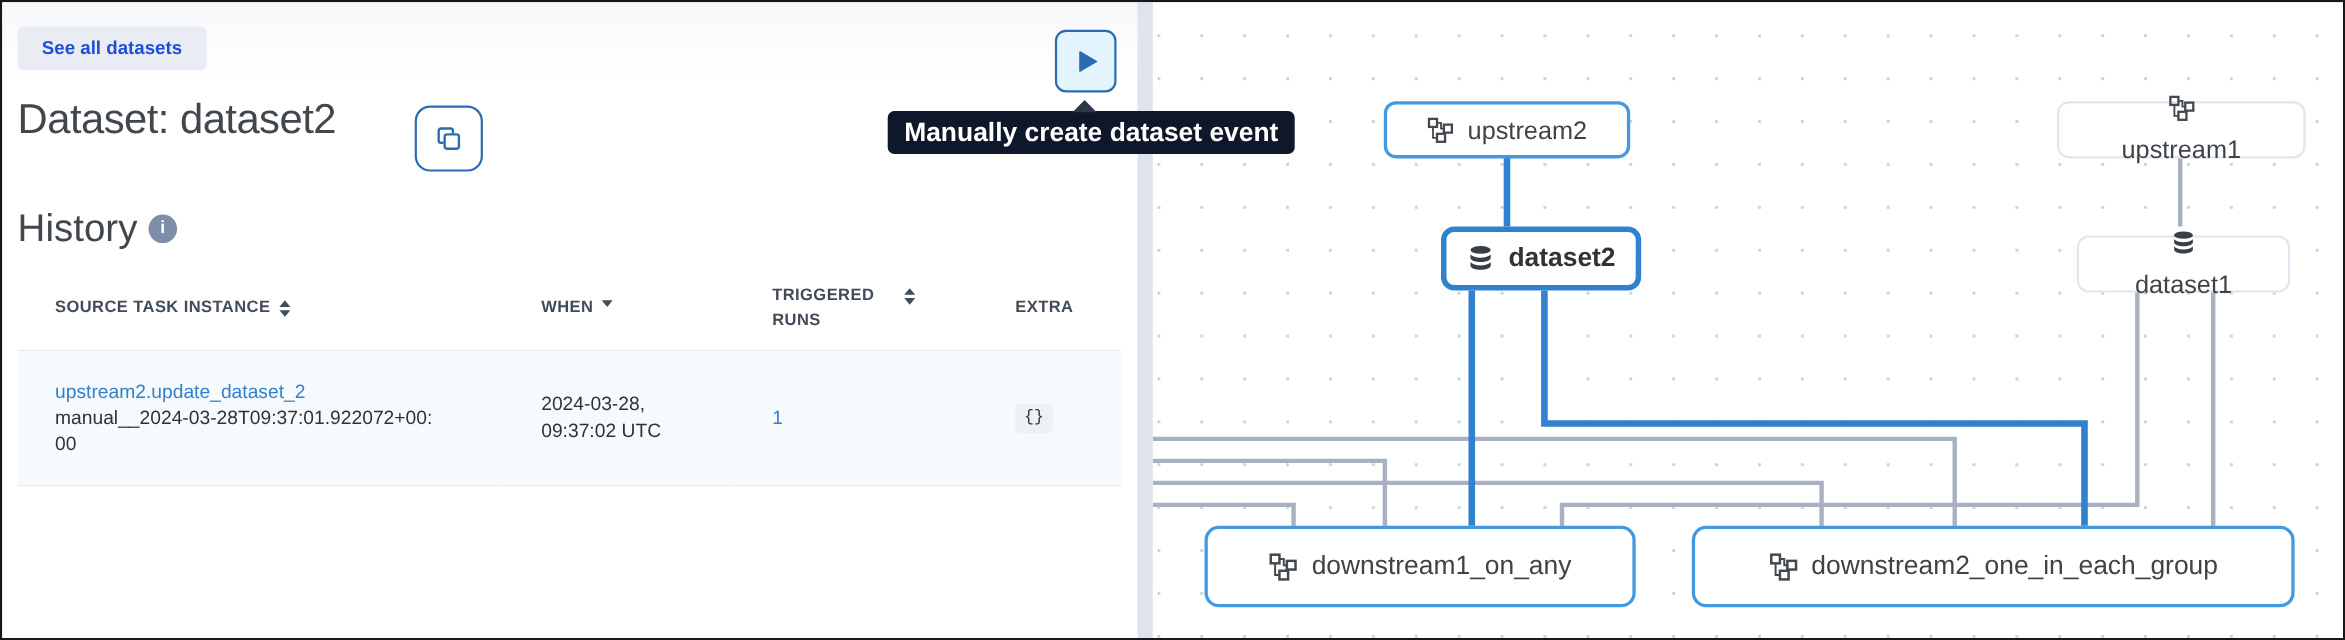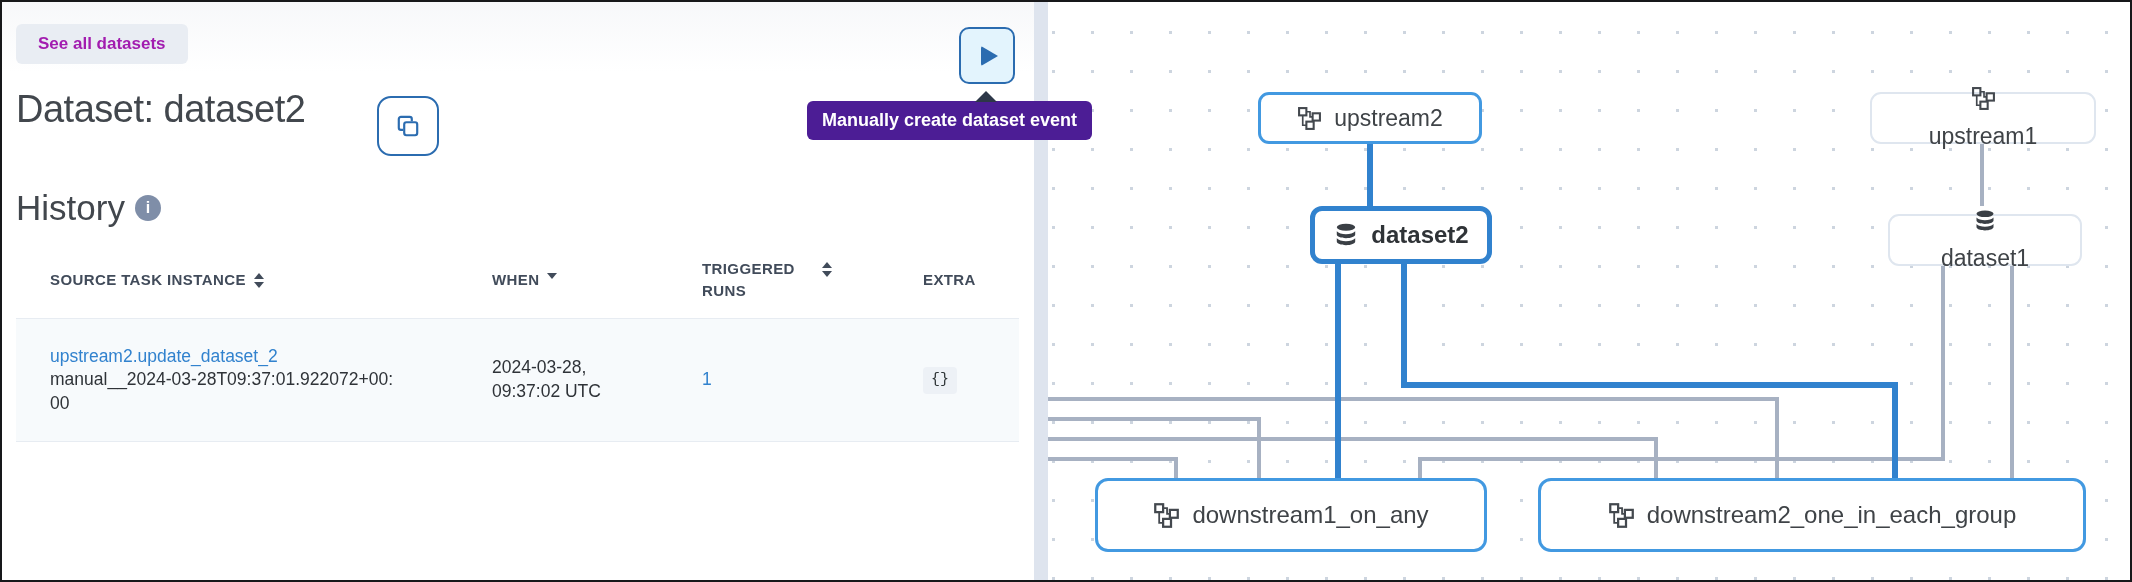--- a/index.html
+++ b/index.html
@@ -11,21 +11,21 @@
 
   
   .left-panel {
     position: absolute; left: 0; top: 0; width: 1032px; height: 578px;
     background: linear-gradient(#f7f8fa, #ffffff 70px);
   }
   .see-all-btn {
     position: absolute; left: 14px; top: 22px; height: 40px; padding: 16px 22px;
     display: flex; align-items: center; background: #e9edf3; border: none;
     border-radius: 6px; font-family: inherit;
-    font-size: 17px; font-weight: bold; color: #a21caf; cursor: pointer;
+    font-size: 17px; font-weight: bold; color: #1d4ed8; cursor: pointer;
   }
   .page-title {
     position: absolute; left: 14px; top: 86px;
     font-size: 38px; font-weight: normal; color: #42474d; letter-spacing: -0.5px;
   }
   .copy-btn {
     position: absolute; left: 375px; top: 94px; width: 62px; height: 60px;
     background: #fff; border: 2px solid #2b6cb0; border-radius: 14px;
     display: flex; align-items: center; justify-content: center; cursor: pointer;
   }
@@ -48,22 +48,22 @@
     z-index: 6;
   }
   .play-glyph {
     width: 0; height: 0; margin-left: 4px;
     border-left: 17px solid #2b6cb0;
     border-top: 10px solid transparent; border-bottom: 10px solid transparent;
     border-radius: 2px;
   }
   .tooltip {
     position: absolute; left: 805px; top: 99px; height: 39px; z-index: 7;
-    background: #4c1d95; color: #fff; border-radius: 6px;
-    font-size: 18px; font-weight: bold; line-height: 39px; padding: 0 15px;
+    background: #0f172a; color: #fff; border-radius: 6px;
+    font-size: 24px; font-weight: bold; line-height: 39px; padding: 0 15px;
     white-space: nowrap;
   }
   .tooltip::before {
     content: ""; position: absolute; left: 168px; top: -10px;
     border-left: 11px solid transparent; border-right: 11px solid transparent;
     border-bottom: 11px solid #2d3748;
   }
 
   
   .history-table {

